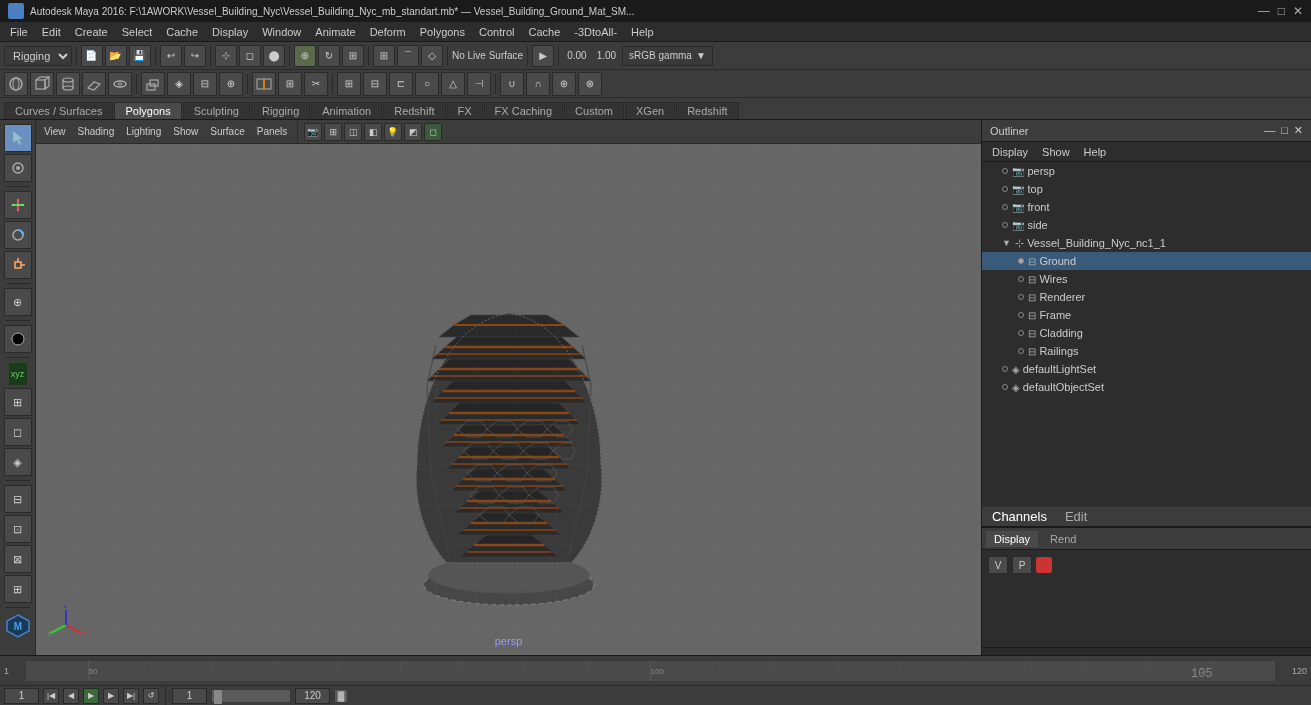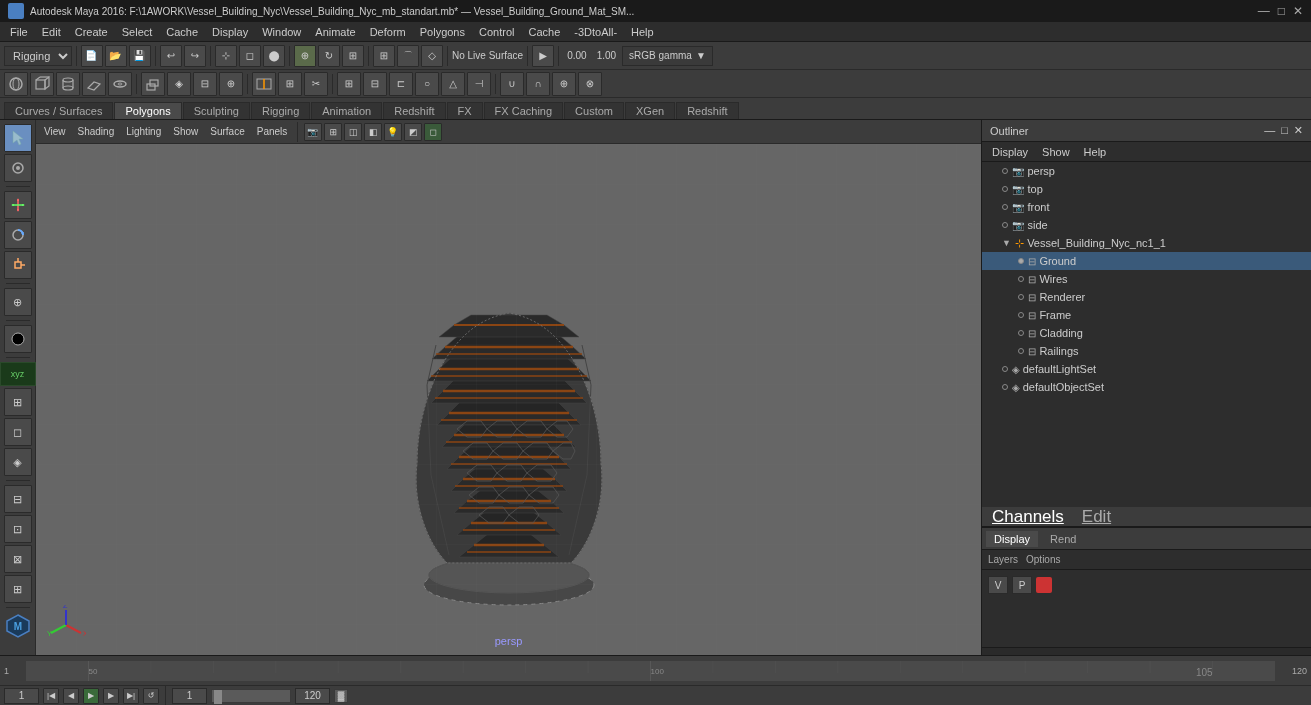--- a/index.html
+++ b/index.html
@@ -219,25 +219,24 @@
     #channels-header {
       height: 20px;
       display: flex;
       align-items: center;
       padding: 0 6px;
       background: #3c3c3c;
       border-bottom: 1px solid #1a1a1a;
       gap: 10px;
     }
     .ch-tab {
-      font-size: 17px;
+      font-size: 13px;
       color: #aaaaaa;
       cursor: pointer;
       padding: 2px 4px;
-      text-decoration: underline;
     }
     .ch-tab.active { color: #ffffff; }
     #display-panel-bottom {
       height: 120px;
       background: #2d2d2d;
       border-top: 1px solid #1a1a1a;
     }
     #display-bottom-tabs {
       height: 22px;
       display: flex;
@@ -549,21 +548,21 @@
       </div>
       <div class="tool-separator"></div>
       <div class="tool-btn">⊕</div>
       <div class="tool-separator"></div>
       <div class="tool-btn">
         <svg width="16" height="16" viewBox="0 0 16 16">
             <circle cx="8" cy="8" r="6" fill="radial-gradient(circle,#666,#333)" stroke="#aaa" stroke-width="1"></circle>
           </svg>
       </div>
       <div class="tool-separator"></div>
-      <div style="width:36px;height:24px;background:#1a3a1a;border:1px solid #2a4a2a;display:flex;align-items:center;justify-content:center;font-size:9px;color:#6c6;">xyz</div>
+      <div style="width:20px;height:24px;background:#1a3a1a;border:1px solid #2a4a2a;display:flex;align-items:center;justify-content:center;font-size:9px;color:#6c6;">xyz</div>
       <div class="tool-btn">⊞</div>
       <div class="tool-btn">◻</div>
       <div class="tool-btn">◈</div>
       <div class="tool-separator"></div>
       <div class="tool-btn">⊟</div>
       <div class="tool-btn">⊡</div>
       <div class="tool-btn">⊠</div>
       <div class="tool-btn">⊞</div>
       <div class="tool-separator"></div>
       <div style="width:28px;height:28px;display:flex;align-items:center;justify-content:center;">
@@ -844,24 +843,20 @@
       <div id="channels-header">
         <span class="ch-tab active">Channels</span>
         <span class="ch-tab">Edit</span>
       </div>
 
       <div id="display-panel-bottom">
         <div id="display-bottom-tabs">
           <span class="disp-tab active">Display</span>
           <span class="disp-tab">Rend</span>
         </div>
-        <div style="height:20px;display:flex;align-items:center;padding:0 6px;gap:8px;background:#2d2d2d;border-bottom:1px solid #1a1a1a;">
-          <span style="font-size:10px;color:#aaa;cursor:pointer;">Layers</span>
-          <span style="font-size:10px;color:#aaa;cursor:pointer;">Options</span>
-        </div>
         <div id="display-bottom-content">
           <div class="vpq-btn">V</div>
           <div class="vpq-btn">P</div>
           <div class="red-dot"></div>
         </div>
       </div>
 
       <div style="height:8px;background:#2a2a2a;border-top:1px solid #1a1a1a;">
         <div style="width:100%;height:8px;background:#3a3a3a;position:relative;">
           <div style="position:absolute;bottom:0;left:0;right:0;height:8px;background:#2a2a2a;"></div>
@@ -872,21 +867,21 @@
 
   <div id="timeline">
     <span style="font-size:9px;color:#aaa;width:20px;">1</span>
     <div id="timeline-marks">
       
       <div style="position:absolute;top:4px;left:0;right:0;height:100%;display:flex;align-items:flex-end;">
         <div style="position:absolute;top:0;left:0;right:0;bottom:0;display:flex;">
 
           <span style="position:absolute;left:5%;top:2px;font-size:8px;color:#888;">50</span>
           <span style="position:absolute;left:50%;top:2px;font-size:8px;color:#888;">100</span>
-          <span style="position:absolute;right:5%;top:2px;font-size:10px;color:#888;">105</span>
+          <span style="position:absolute;right:5%;top:2px;font-size:12px;color:#888;font-family:Liberation Mono, monospace;">105</span>
         </div>
       </div>
       
       <svg width="100%" height="100%">
         <line x1="5%" y1="0" x2="5%" y2="100%" stroke="#666" stroke-width="0.5"></line>
         <line x1="10%" y1="0" x2="10%" y2="60%" stroke="#555" stroke-width="0.5"></line>
         <line x1="15%" y1="0" x2="15%" y2="60%" stroke="#555" stroke-width="0.5"></line>
         <line x1="20%" y1="0" x2="20%" y2="60%" stroke="#555" stroke-width="0.5"></line>
         <line x1="25%" y1="0" x2="25%" y2="60%" stroke="#555" stroke-width="0.5"></line>
         <line x1="30%" y1="0" x2="30%" y2="60%" stroke="#555" stroke-width="0.5"></line>

